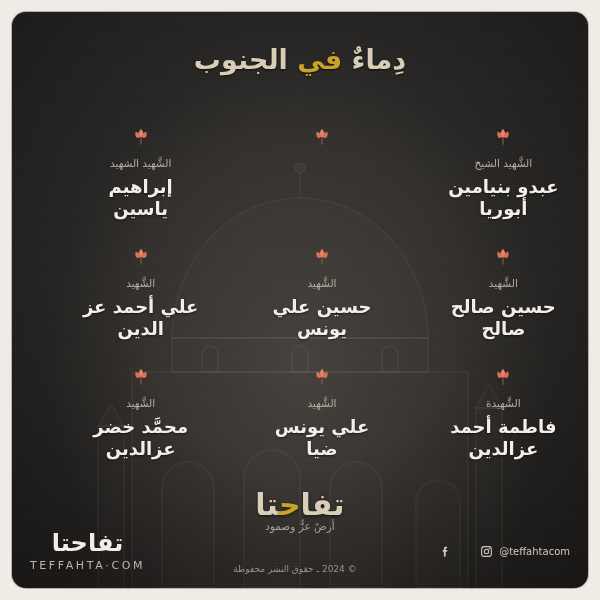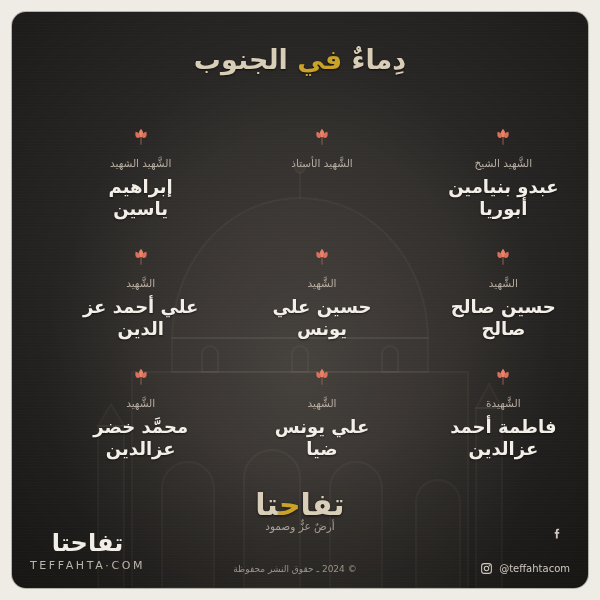--- a/index.html
+++ b/index.html
@@ -149,23 +149,23 @@
     height: 46px;
     padding: 0 18px;
     box-sizing: border-box;
     display: flex;
     align-items: center;
     justify-content: space-between;
     flex-direction: row-reverse;
   }
   .social {
     display: flex;
-    flex-direction: column;
+    flex-direction: row;
     gap: 22px;
-    align-items: flex-end;
+    align-items: flex-start;
     direction: ltr;
   }
   .social-row {
     display: flex;
     align-items: center;
     gap: 6px;
     color: #cfc8bf;
     font-size: 10px;
   }
   .social-row .handle { color: #cfc8bf; font-size: 10px; }
@@ -256,21 +256,20 @@
         <span class="name">عبدو بنيامين أبوريا</span>
       </div>
 
       <div class="cell">
         <svg class="flower" viewBox="0 0 24 24" aria-hidden="true">
           <path d="M12 3c1.6 2.1 2.6 4.1 2.6 6.2 0 1.7-1.1 3-2.6 3s-2.6-1.3-2.6-3C9.4 7.1 10.4 5.1 12 3z" fill="#e8836a"></path>
           <path d="M6.2 6.3c2.4.7 4 2 4.6 3.6.5 1.4-.1 2.7-1.4 3.1-1.3.4-2.7-.4-3.2-1.8-.6-1.6-.4-3.3 0-4.9z" fill="#d9705a"></path>
           <path d="M17.8 6.3c-2.4.7-4 2-4.6 3.6-.5 1.4.1 2.7 1.4 3.1 1.3.4 2.7-.4 3.2-1.8.6-1.6.4-3.3 0-4.9z" fill="#d9705a"></path>
           <rect x="11.4" y="12" width="1.2" height="8.5" rx="0.6" fill="#8d5a4a"></rect>
         </svg>
-        <span class="title">الشَّهيد الأستاذ</span>
       </div>
 
       <div class="cell">
         <svg class="flower" viewBox="0 0 24 24" aria-hidden="true">
           <path d="M12 3c1.6 2.1 2.6 4.1 2.6 6.2 0 1.7-1.1 3-2.6 3s-2.6-1.3-2.6-3C9.4 7.1 10.4 5.1 12 3z" fill="#e8836a"></path>
           <path d="M6.2 6.3c2.4.7 4 2 4.6 3.6.5 1.4-.1 2.7-1.4 3.1-1.3.4-2.7-.4-3.2-1.8-.6-1.6-.4-3.3 0-4.9z" fill="#d9705a"></path>
           <path d="M17.8 6.3c-2.4.7-4 2-4.6 3.6-.5 1.4.1 2.7 1.4 3.1 1.3.4 2.7-.4 3.2-1.8.6-1.6.4-3.3 0-4.9z" fill="#d9705a"></path>
           <rect x="11.4" y="12" width="1.2" height="8.5" rx="0.6" fill="#8d5a4a"></rect>
         </svg>
         <span class="title">الشَّهيد الشهيد</span>

